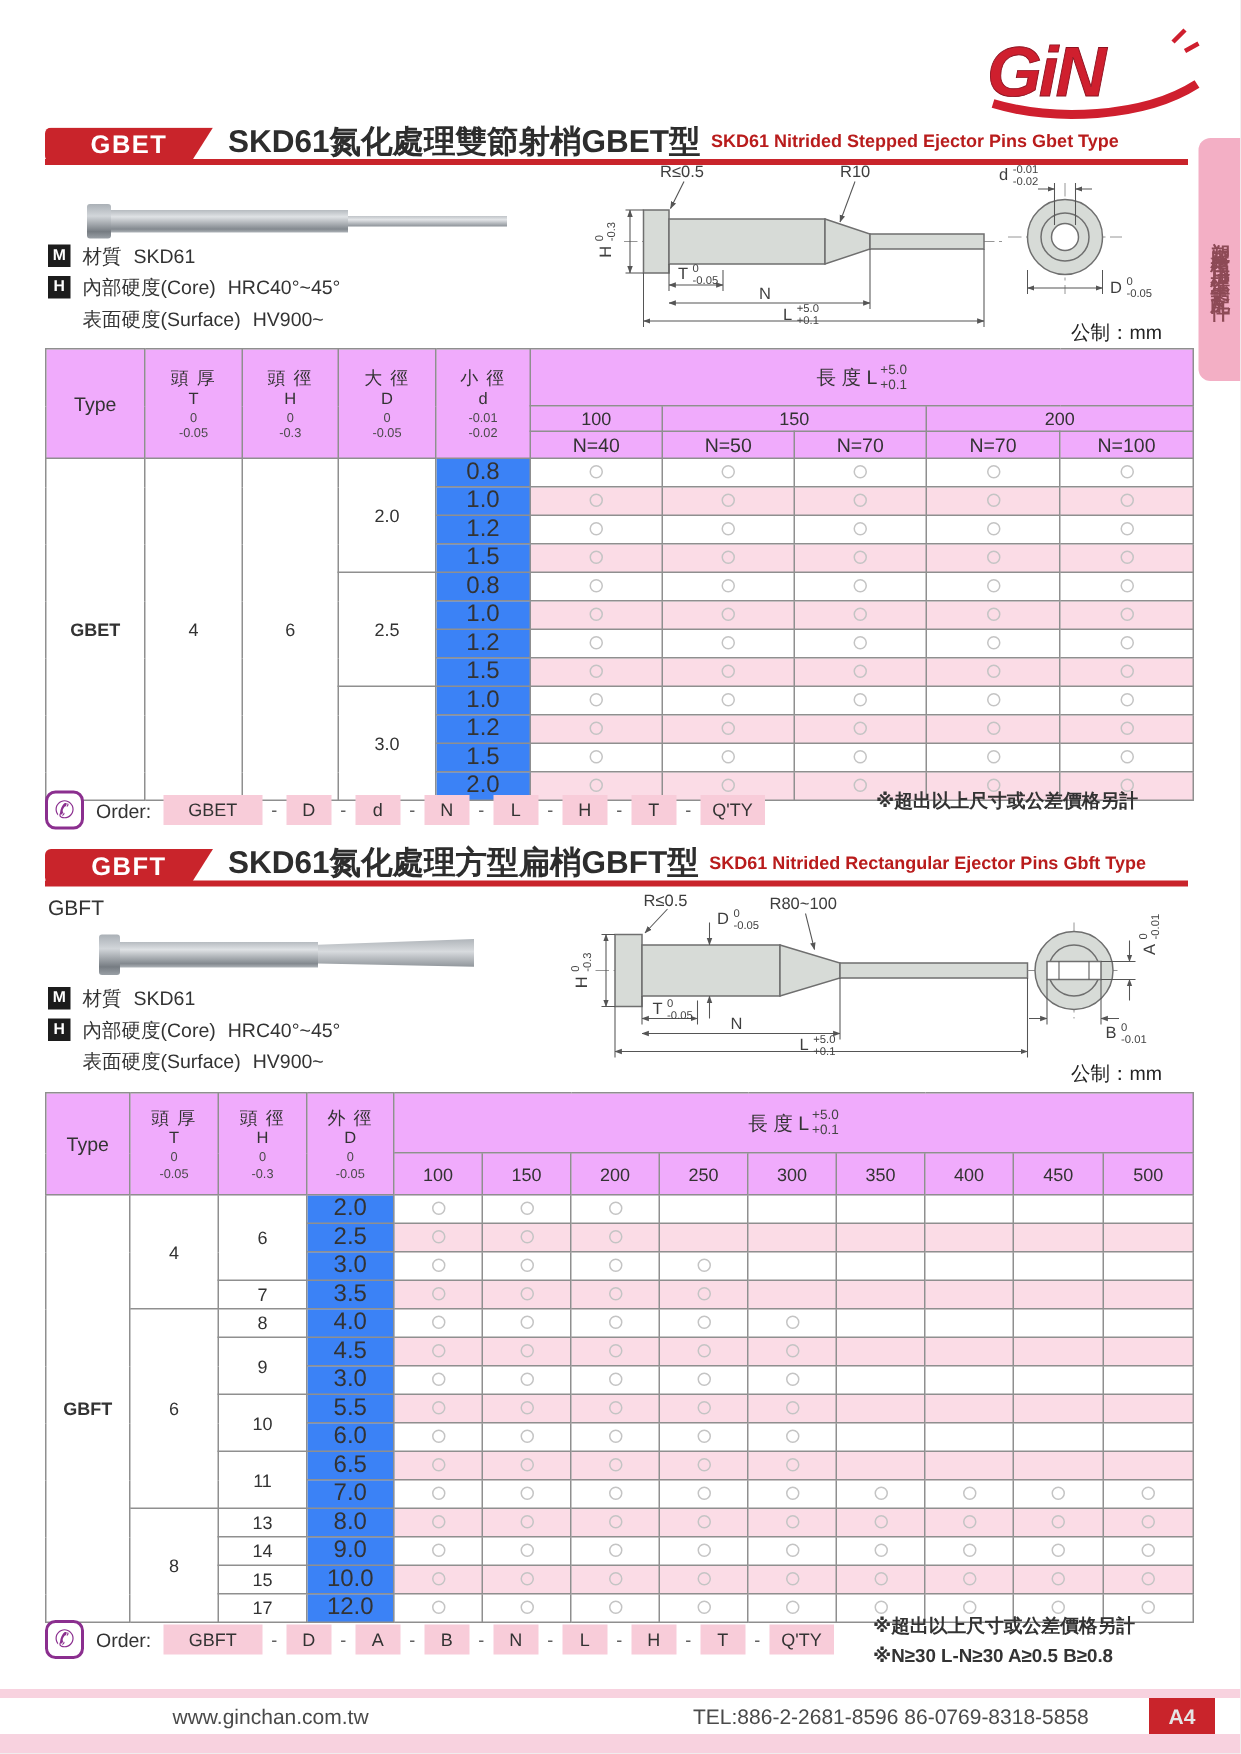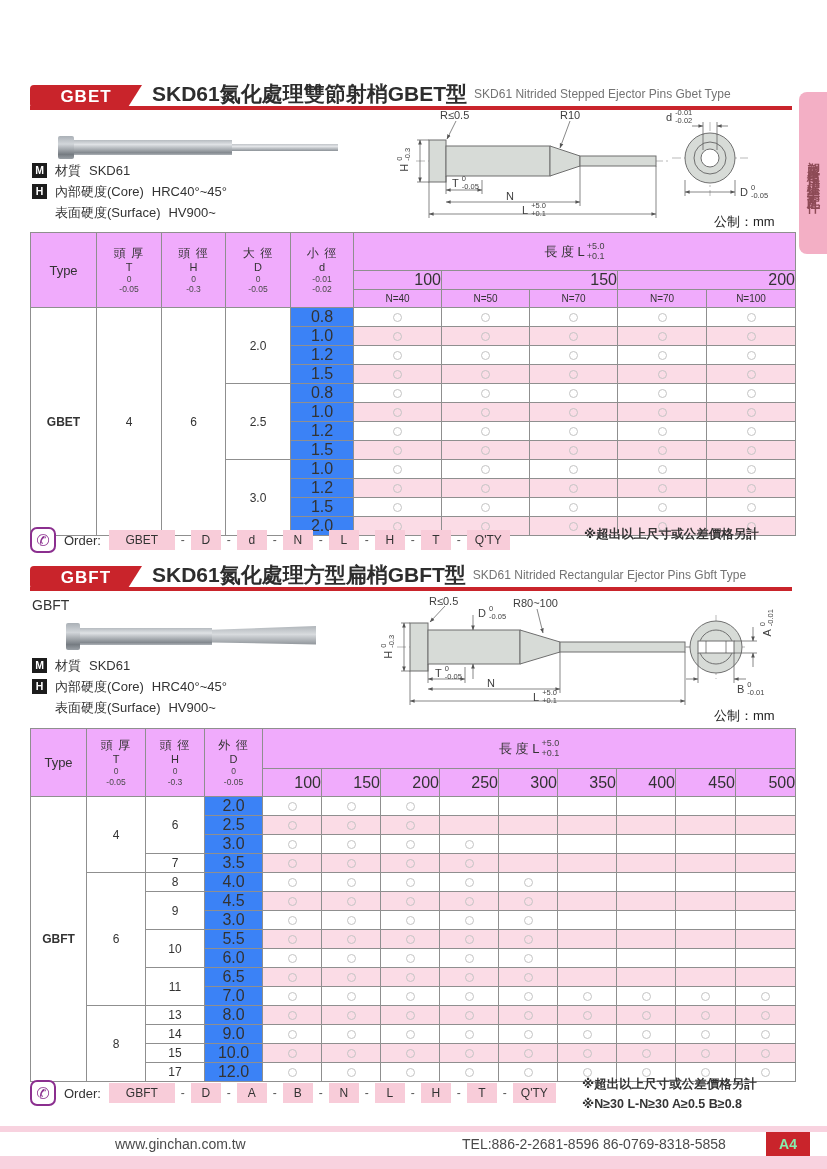--- a/index.html
+++ b/index.html
@@ -18,21 +18,21 @@
     border-radius:8px 0 0 8px;display:flex;align-items:center;justify-content:center;}
   .side-tab span{writing-mode:vertical-rl;font-size:13px;color:#8d4a56;letter-spacing:5px;font-weight:bold;}
 
   
   .sec-badge{position:absolute;width:112px;height:23px;background:#c9242b;color:#fff;
     font-weight:bold;font-size:17px;display:flex;align-items:center;justify-content:center;
     clip-path:polygon(0 0,100% 0,87% 100%,0 100%);border-radius:4px 0 0 4px;letter-spacing:1px;}
   .sec-line{position:absolute;height:4px;background:#c9242b;width:762px;left:30px;}
   .sec-title{position:absolute;display:flex;align-items:center;gap:7px;white-space:nowrap;}
   .sec-title .zh{font-size:21px;color:#2d2d2d;font-weight:600;}
-  .sec-title .en{font-size:12px;color:#737373;font-weight:normal;}
+  .sec-title .en{font-size:12px;color:#b91c1c;font-weight:bold;}
 
   
   .mat{position:absolute;font-size:13px;color:#333;line-height:21px;}
   .mat .row{display:flex;align-items:center;gap:8px;}
   .mh{display:inline-flex;width:15px;height:15px;background:#1c1c1c;color:#fff;font-weight:bold;
     font-size:10.5px;align-items:center;justify-content:center;flex:0 0 auto;}
   .mat .ind{padding-left:23px;}
 
   
   .photo{position:absolute;}
@@ -60,22 +60,22 @@
   
   .ctable{position:absolute;border-collapse:collapse;table-layout:fixed;background:#fff;}
   .ctable th,.ctable td{border:1px solid #8f8f8f;padding:0;text-align:center;vertical-align:middle;color:#333;}
   .ctable thead th{background:#f0abfc;font-weight:normal;}
   .hname{font-size:12px;letter-spacing:1px;color:#333;line-height:1.25;}
   .hsym{font-size:11px;line-height:1.2;color:#333;}
   .htol{font-size:8.5px;line-height:1.2;color:#4a4a4a;}
   .typehead{font-size:13px;}
   .lenhead{font-size:13px;}
   .lenwrap{display:flex;align-items:center;justify-content:center;}
-  .lrow th{font-size:16px;text-align:right;}
-  .nrow th{font-size:10px;}
+  .lrow th{font-size:12px;}
+  .nrow th{font-size:13px;}
   .typec{font-weight:bold;font-size:12px;background:#fff;}
   .valc{font-size:12px;background:#fff;}
   .dvalc{font-size:16px;background:#3b82f6;}
   .lc{background:#fff;}
   .lc.shade{background:#fbdce6;}
   .circ{display:inline-block;width:9px;height:9px;border:1px solid #c4c4c4;border-radius:50%;vertical-align:middle;}
   #gbet-table thead tr:nth-child(1){height:38px;}
   #gbet-table thead tr:nth-child(2){height:17px;}
   #gbet-table thead tr:nth-child(3){height:18px;}
   #gbet-table tbody tr{height:18px;}
@@ -92,28 +92,35 @@
   .obox{background:#f8ccd9;font-size:12px;color:#333;padding:3px 8px;min-width:30px;text-align:center;}
   .obox:first-child{min-width:66px;}
   .dash{font-style:normal;color:#555;font-size:12px;}
   .order-note{position:absolute;font-size:12.5px;font-weight:bold;color:#333;white-space:nowrap;}
 
   
   .footer{position:absolute;left:0;top:1126px;width:827px;height:43px;background:#f8d2df;}
   .footer-stripe{position:absolute;left:0;top:6px;width:827px;height:24px;background:#fff;}
   .footer-url{position:absolute;left:115px;top:4px;font-size:14px;color:#4a4a4a;}
   .footer-tel{position:absolute;left:462px;top:4px;font-size:14px;color:#4a4a4a;}
-  .footer-page{position:absolute;right:17px;top:0;width:44px;height:24px;background:#c9242b;color:#86efac;
+  .footer-page{position:absolute;right:17px;top:0;width:44px;height:24px;background:#c9242b;color:#e5e5e5;
     font-weight:bold;font-size:14px;display:flex;align-items:center;justify-content:center;}
 </style>
 </head>
 <body>
 
 <div id="page">
 
+  <div class="logo">
+    <svg width="180" height="70" viewBox="0 0 180 70">
+      <text x="26" y="48" class="logo-text">GiN</text>
+      <path d="M30,53 C70,65 130,63 166,40" stroke="#cf1f2e" stroke-width="6" fill="none"></path>
+      <path d="M150,12 l8,-8 M158,18 l9,-5" stroke="#cf1f2e" stroke-width="3" fill="none"></path>
+    </svg>
+  </div>
 
   <div class="side-tab">
     <span>塑膠模用標準零配件</span>
   </div>
 
   <div class="sec-badge" style="left:30px;top:85px;">
     <span>GBET</span>
   </div>
   <div class="sec-title" style="left:152px;top:80px;">
     <span class="zh">SKD61氮化處理雙節射梢GBET型</span>

